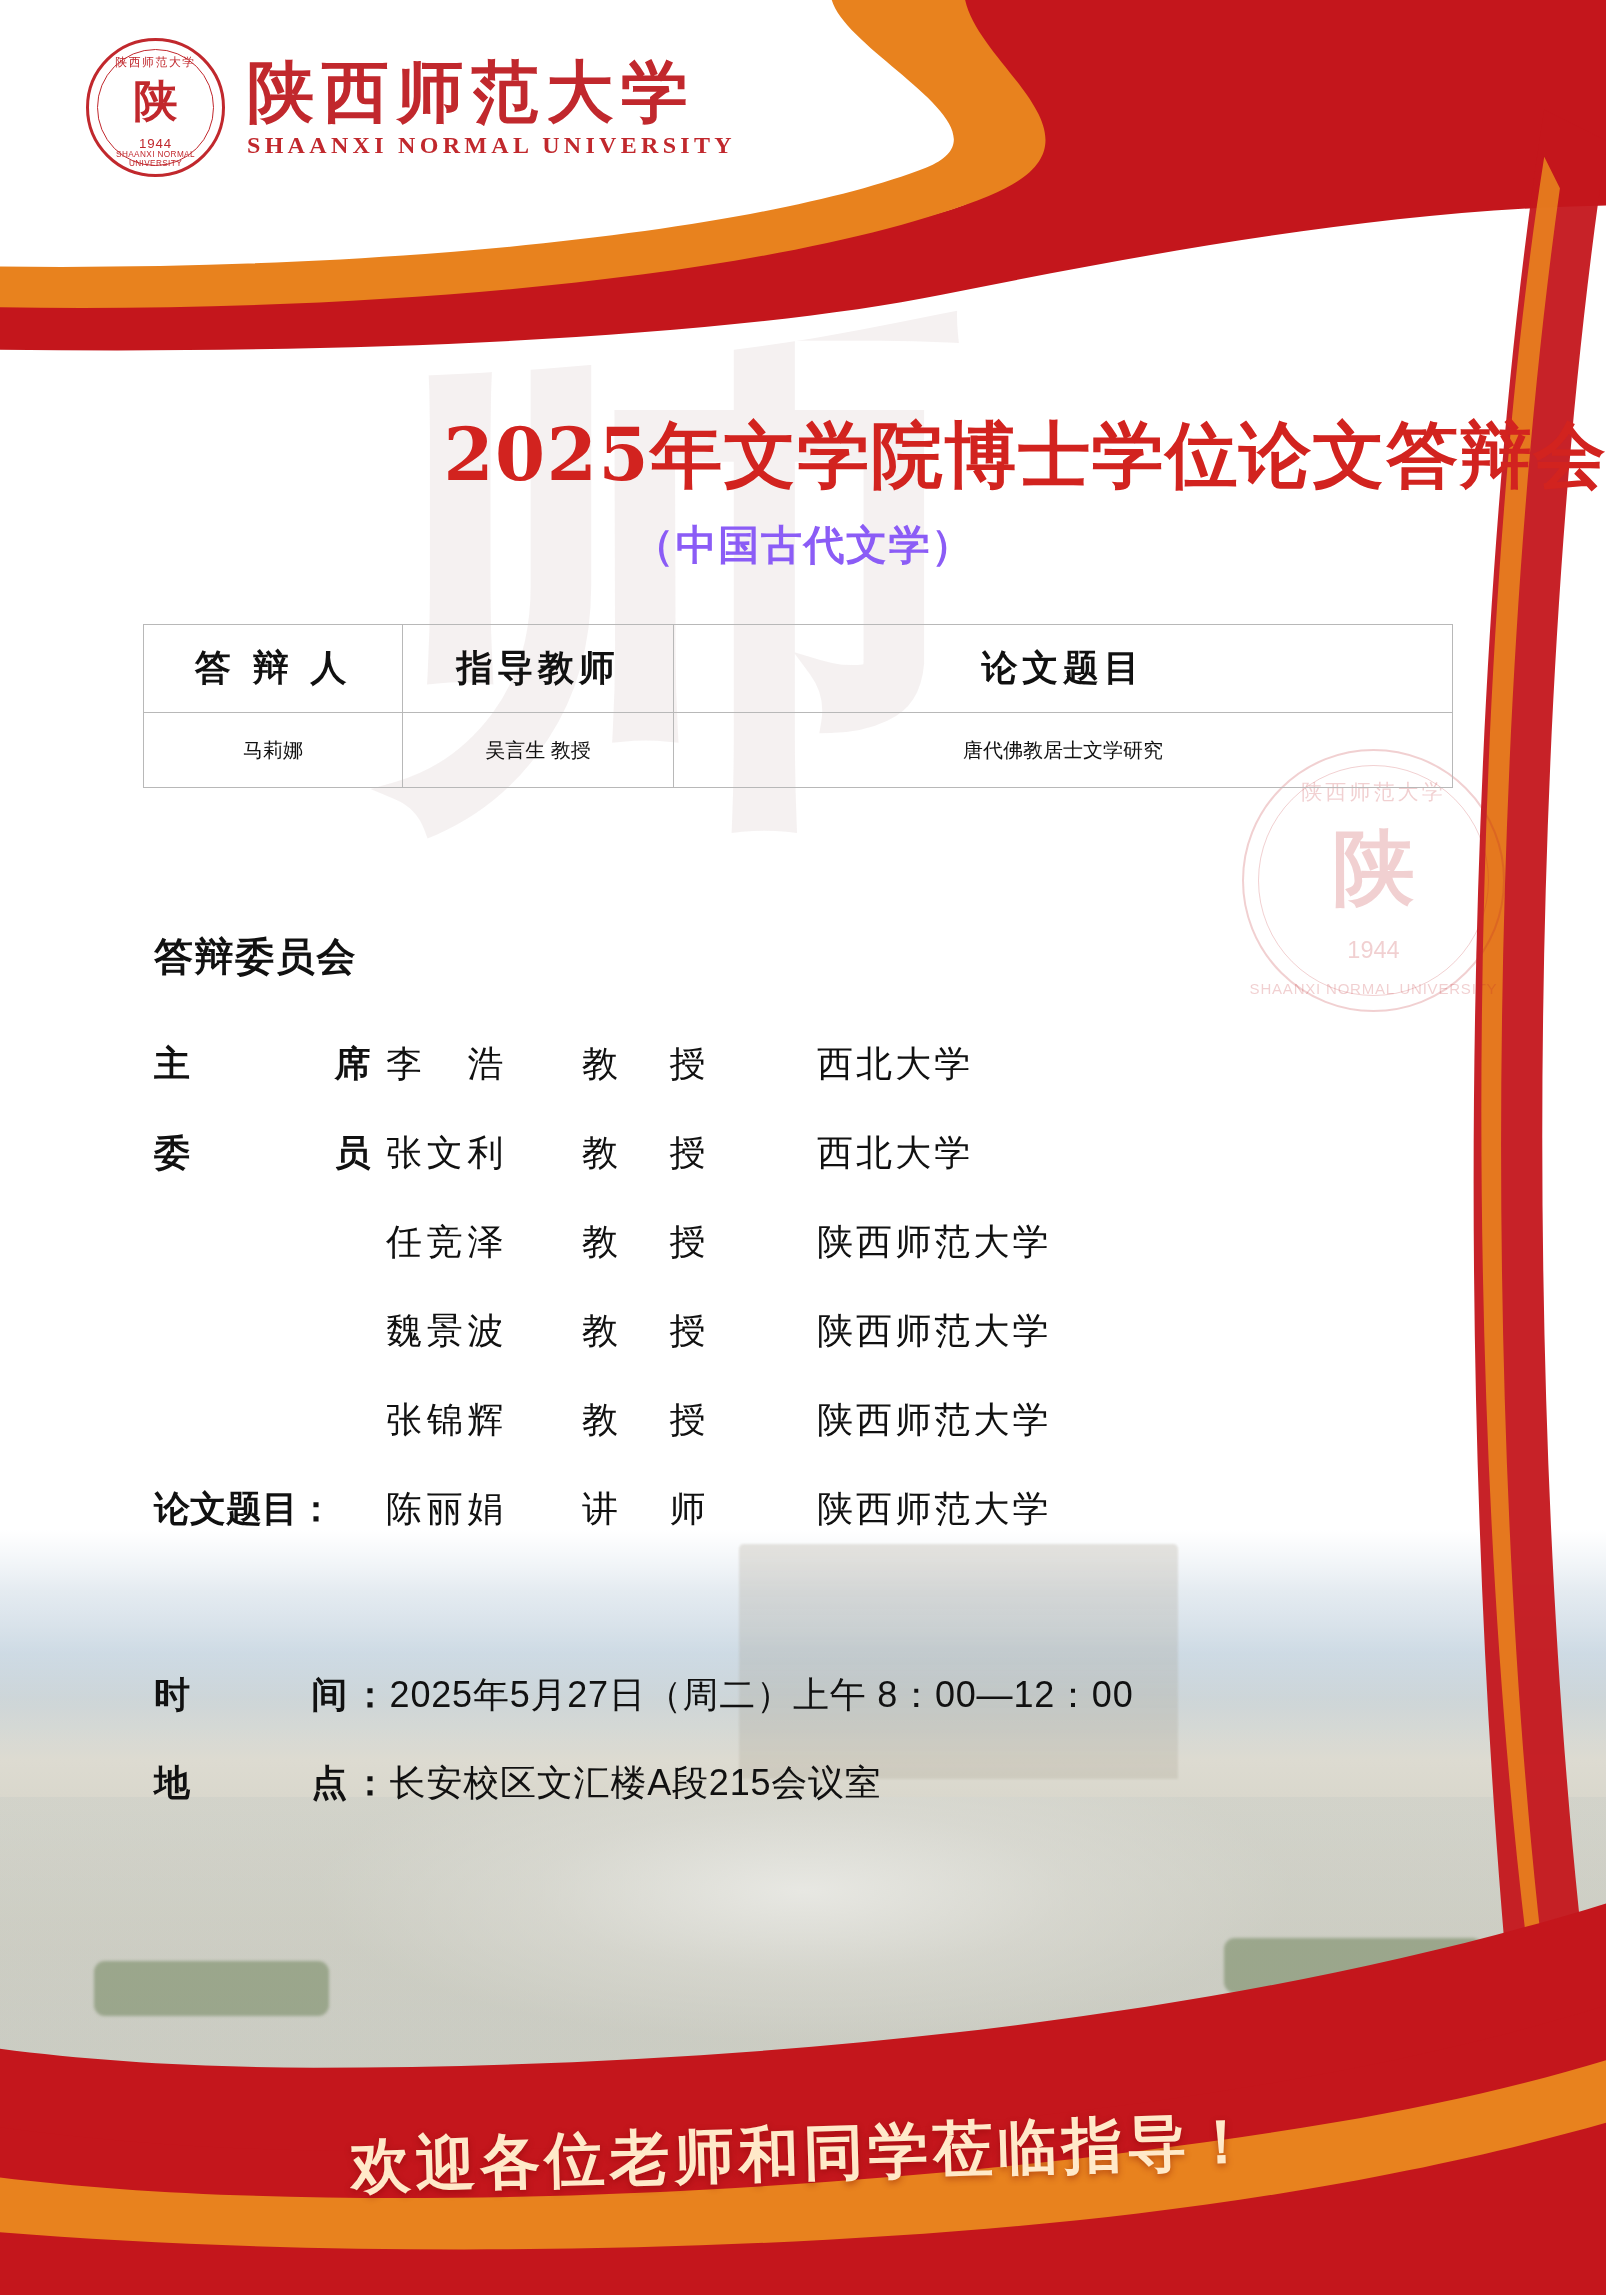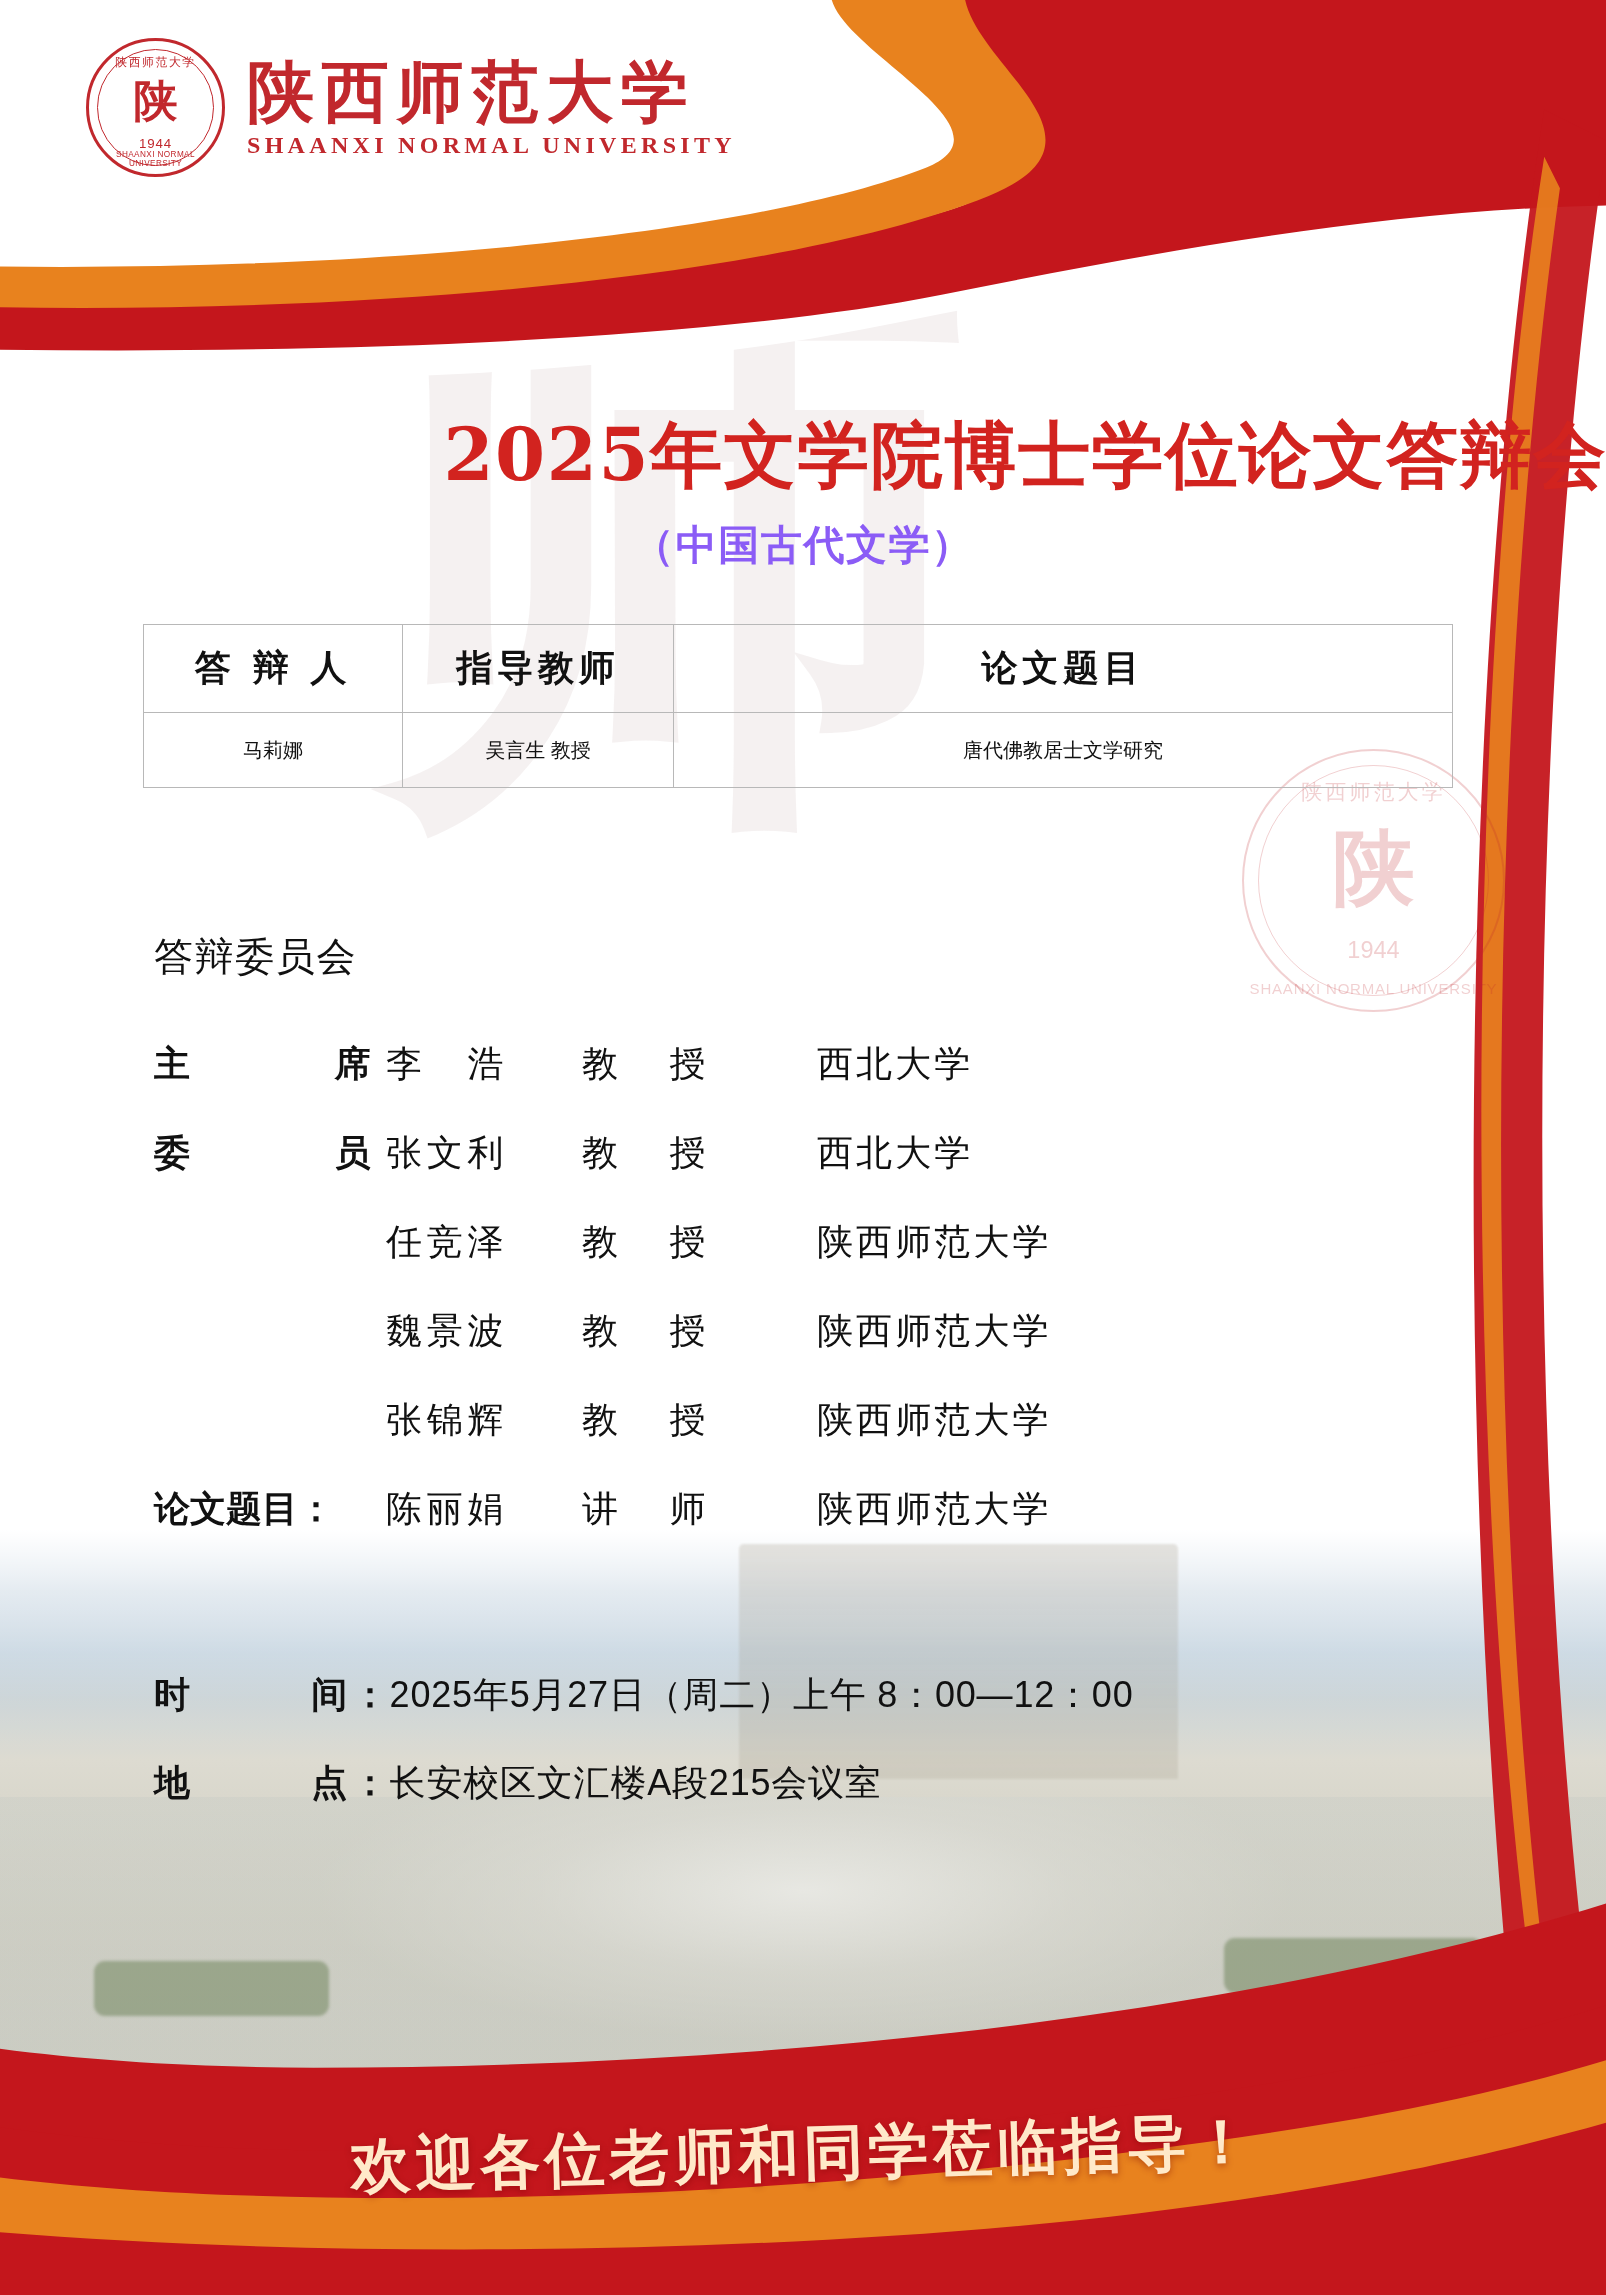--- a/index.html
+++ b/index.html
@@ -232,21 +232,21 @@
   }
   .col-a { width: 259px; }
   .col-b { width: 271px; }
 
   
   .committee-heading {
     position: absolute;
     left: 154px;
     top: 930px;
     font-size: 39px;
-    font-weight: 400;
+    font-weight: 700;
     color: #111;
     letter-spacing: 1.6px;
     text-align: center;
   }
   .committee-rows {
     position: absolute;
     left: 154px;
     top: 1020px;
     width: 1287px;
   }

